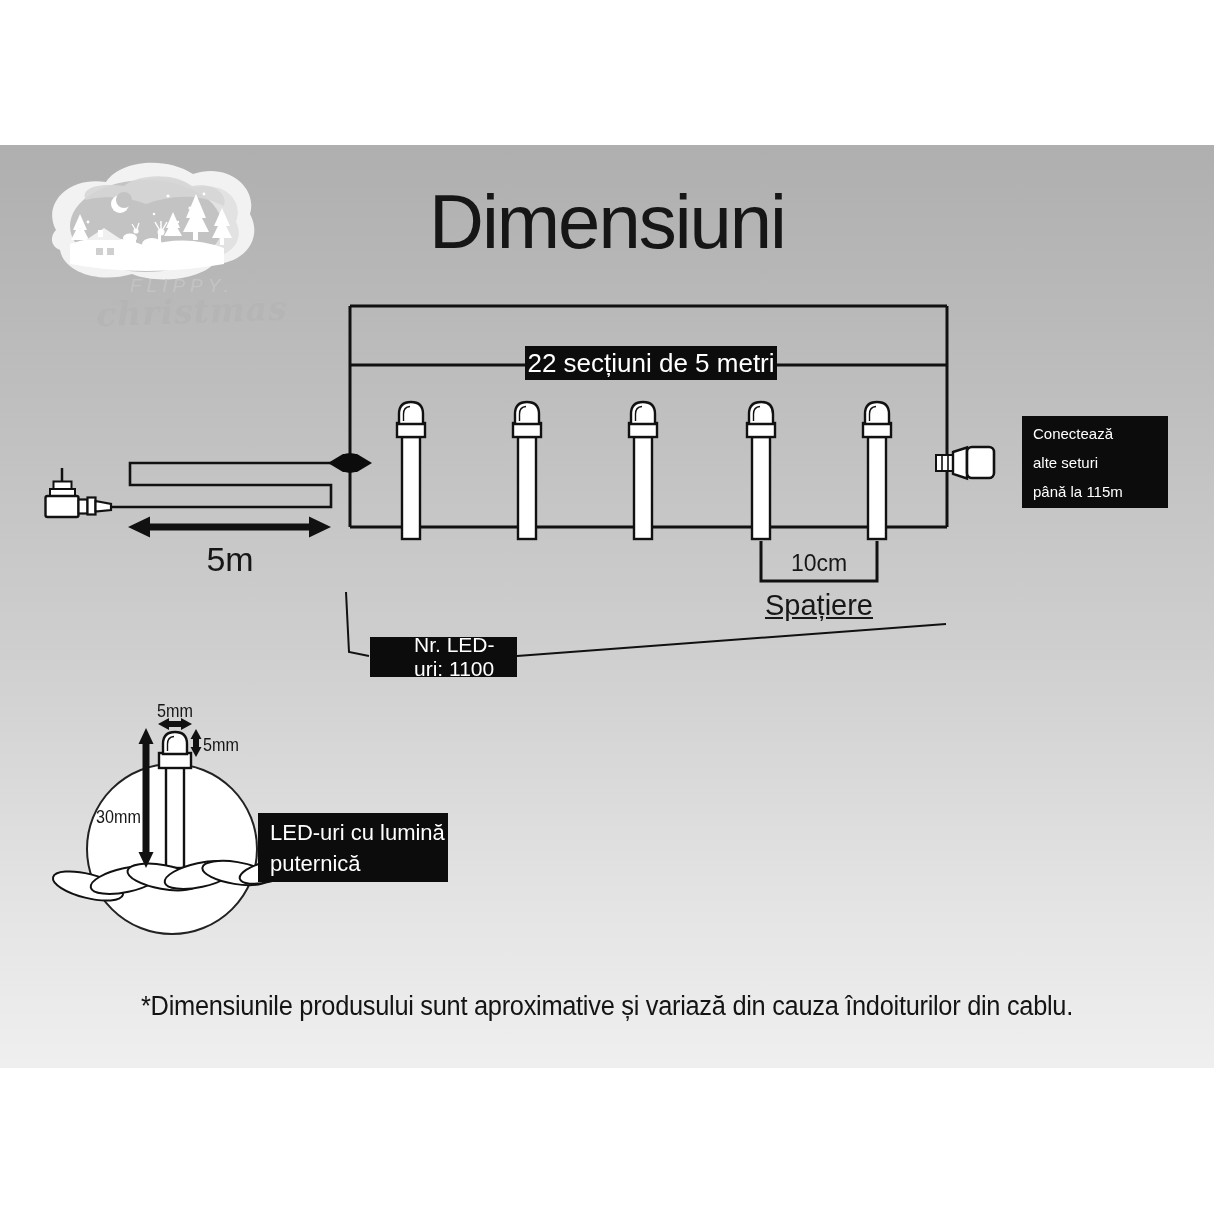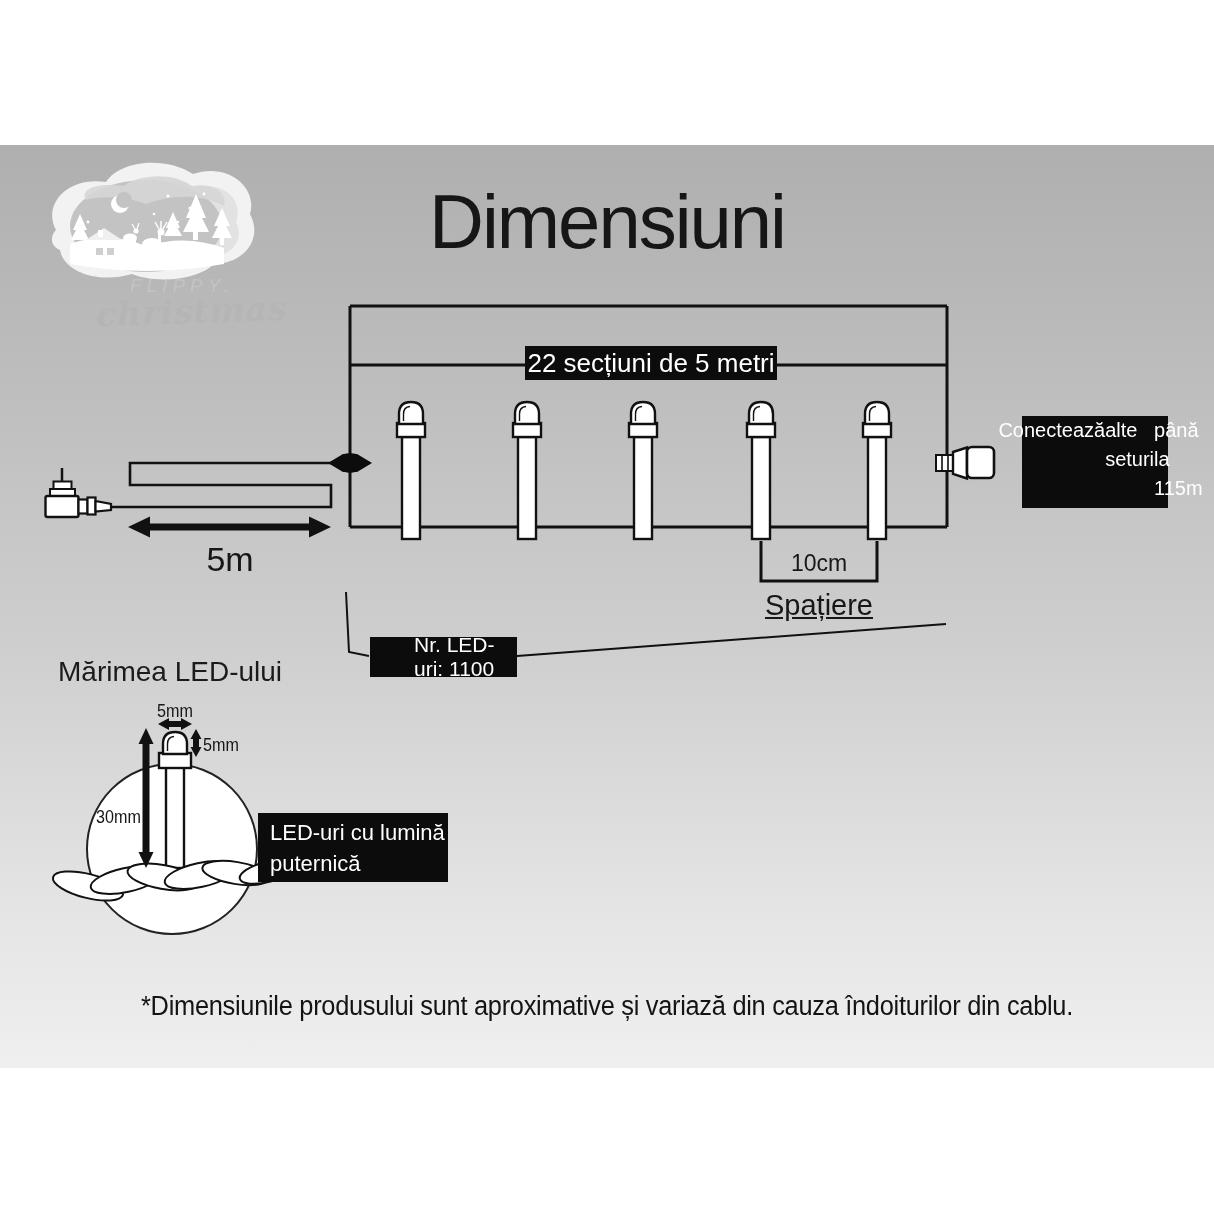--- a/index.html
+++ b/index.html
@@ -17,22 +17,22 @@
     left:0;right:0;top:178px;text-align:center;
     font-size:76px;letter-spacing:-2px;color:#161616;font-weight:400;
   }
   .blackbox{
     background:#0c0c0c;color:#ffffff;display:flex;align-items:center;justify-content:center;
     box-sizing:border-box;
   }
   .bb-110{left:573px;top:280px;width:142px;height:48px;font-size:26px;}
   .bb-22{left:525px;top:346px;width:252px;height:34px;font-size:26px;}
   .bb-connect{
-    left:1022px;top:416px;width:146px;height:92px;font-size:20px;line-height:29px;
-    flex-direction:row;align-items:flex-start;justify-content:center;padding-left:11px;
+    left:1022px;top:416px;width:146px;height:92px;font-size:15px;line-height:29px;
+    flex-direction:column;align-items:flex-start;justify-content:center;padding-left:11px;
   }
   .bb-nrled{left:370px;top:637px;width:147px;height:40px;font-size:21px;padding-left:44px;}
   .bb-callout{
     left:258px;top:813px;width:190px;height:69px;font-size:22px;line-height:31px;
     flex-direction:column;align-items:flex-start;justify-content:center;padding-left:12px;
   }
   .dk{color:#171717;}
   .lbl-5m{left:128px;top:540px;width:204px;text-align:center;font-size:34px;}
   .lbl-10cm{left:761px;top:550px;width:116px;text-align:center;font-size:23px;}
   .lbl-spatiere{left:741px;top:589px;width:156px;text-align:center;font-size:29px;text-decoration:underline;}
@@ -255,21 +255,20 @@
     <span>alte seturi</span>
     <span>până la 115m</span>
   </div>
 
   <div class="abs dk lbl-5m">5m</div>
   <div class="abs dk lbl-10cm">10cm</div>
   <div class="abs dk lbl-spatiere">Spațiere</div>
 
   <div class="abs blackbox bb-nrled">Nr. LED-uri: 1100</div>
 
-  <div class="abs h-marimea">Mărimea LED-ului</div>
   <div class="abs dk lbl-5mm-top cond o-center">5mm</div>
   <div class="abs dk lbl-5mm-right cond o-left">5mm</div>
   <div class="abs dk lbl-30mm cond o-left">30mm</div>
 
   <div class="abs blackbox bb-callout">
     <span>LED-uri cu lumină</span>
     <span>puternică</span>
   </div>
 
   <div class="abs footnote">*Dimensiunile produsului sunt aproximative și variază din cauza îndoiturilor din cablu.</div>

